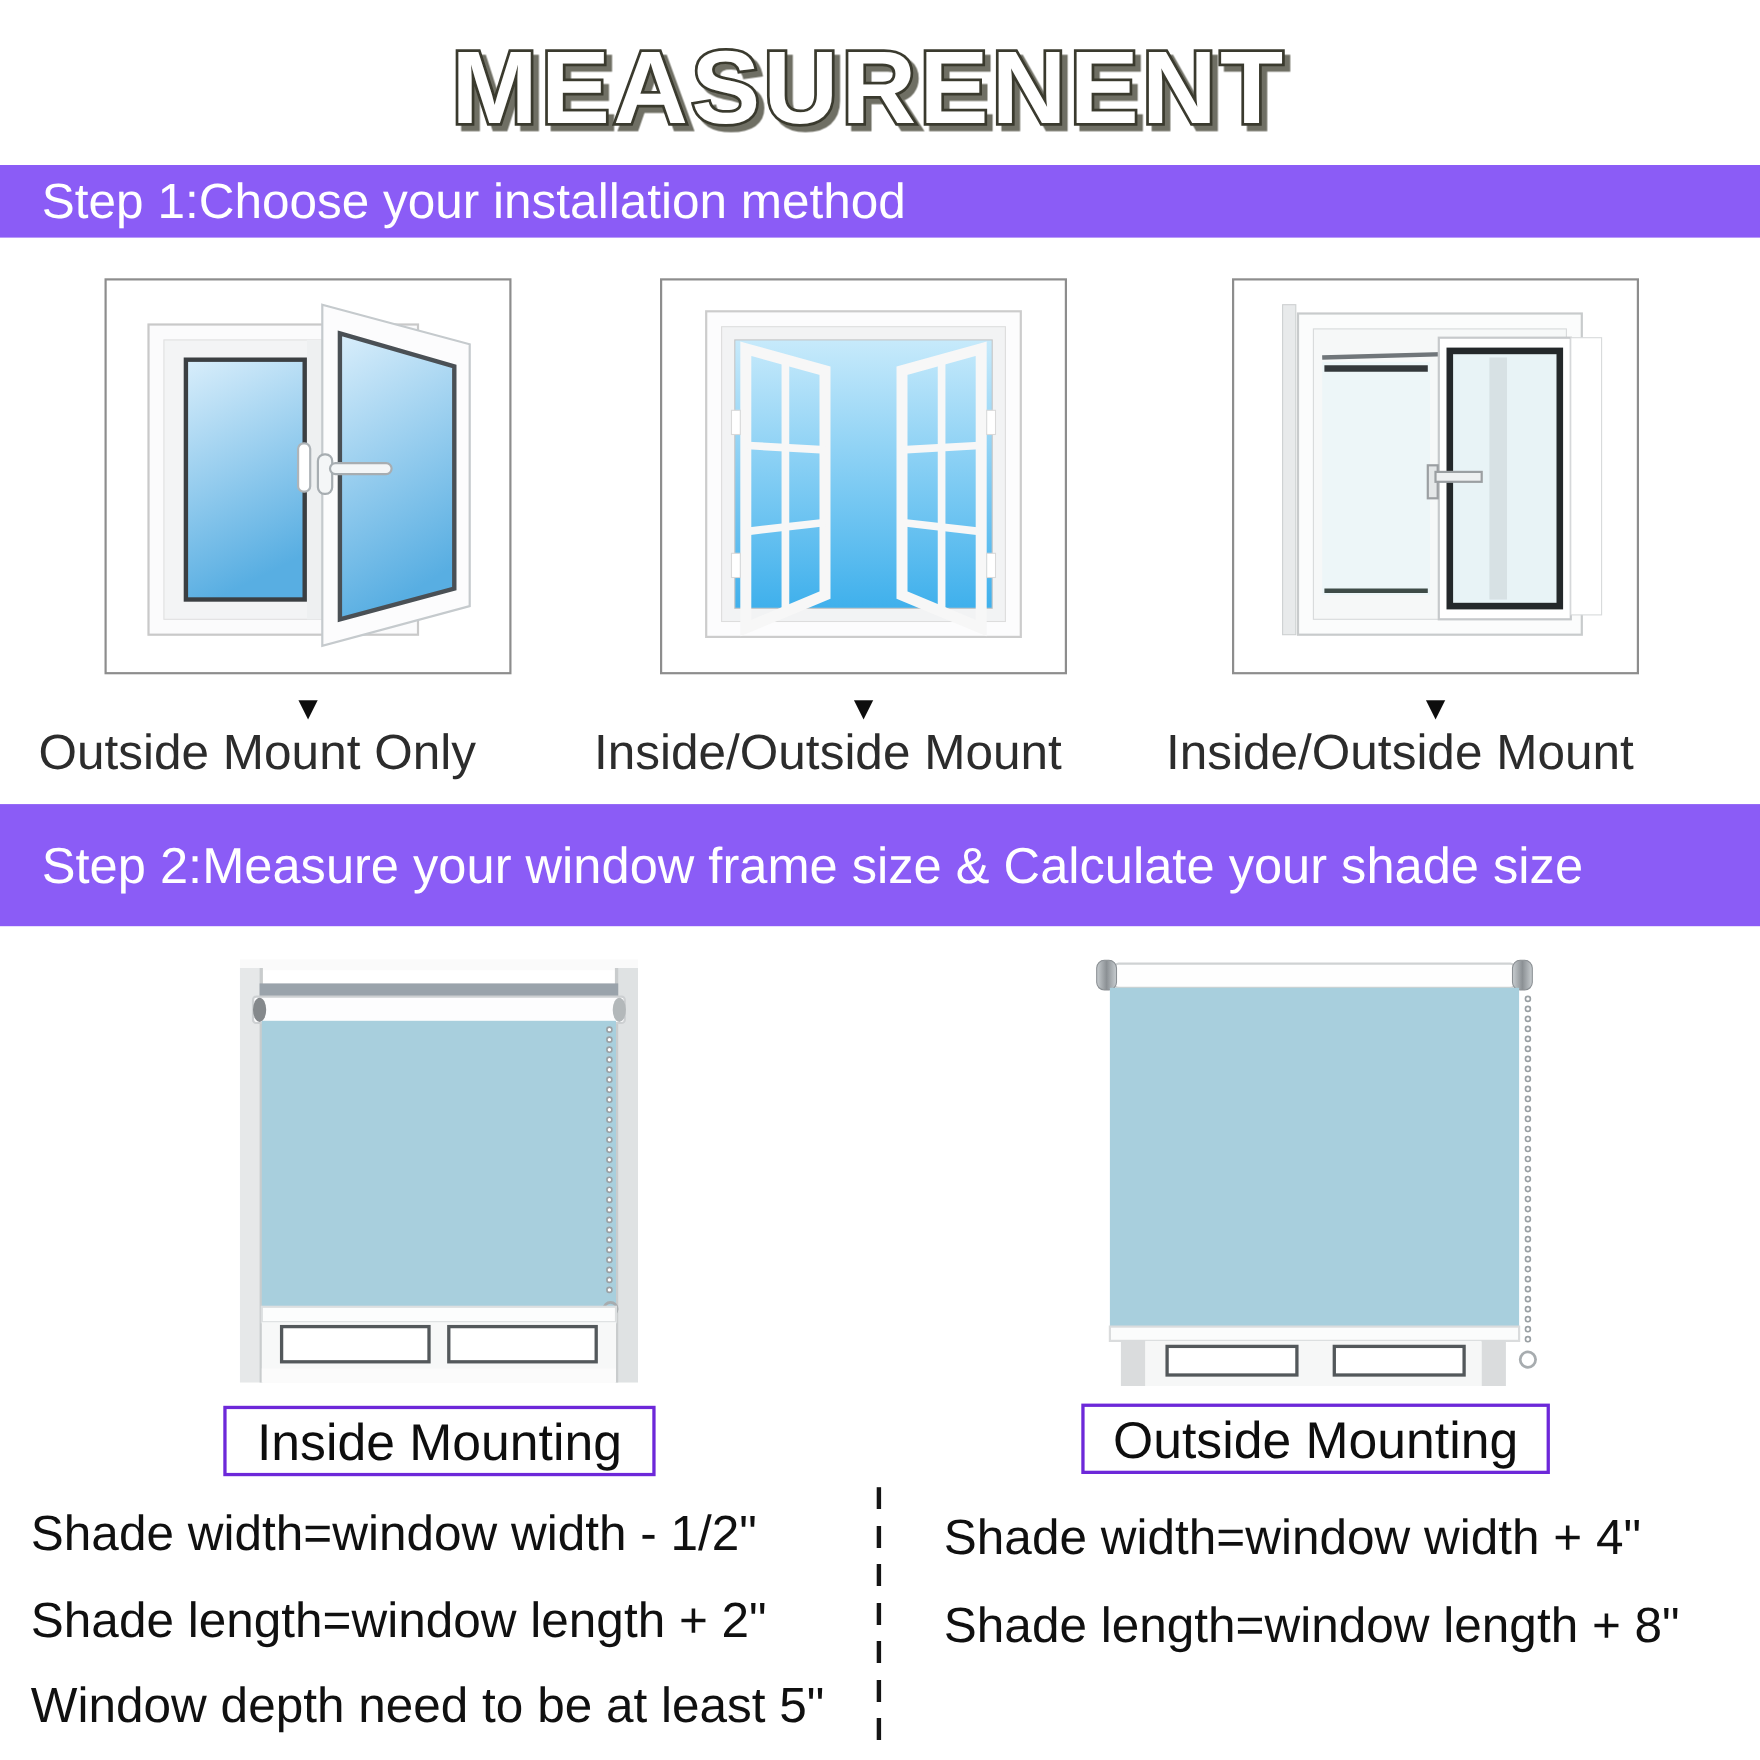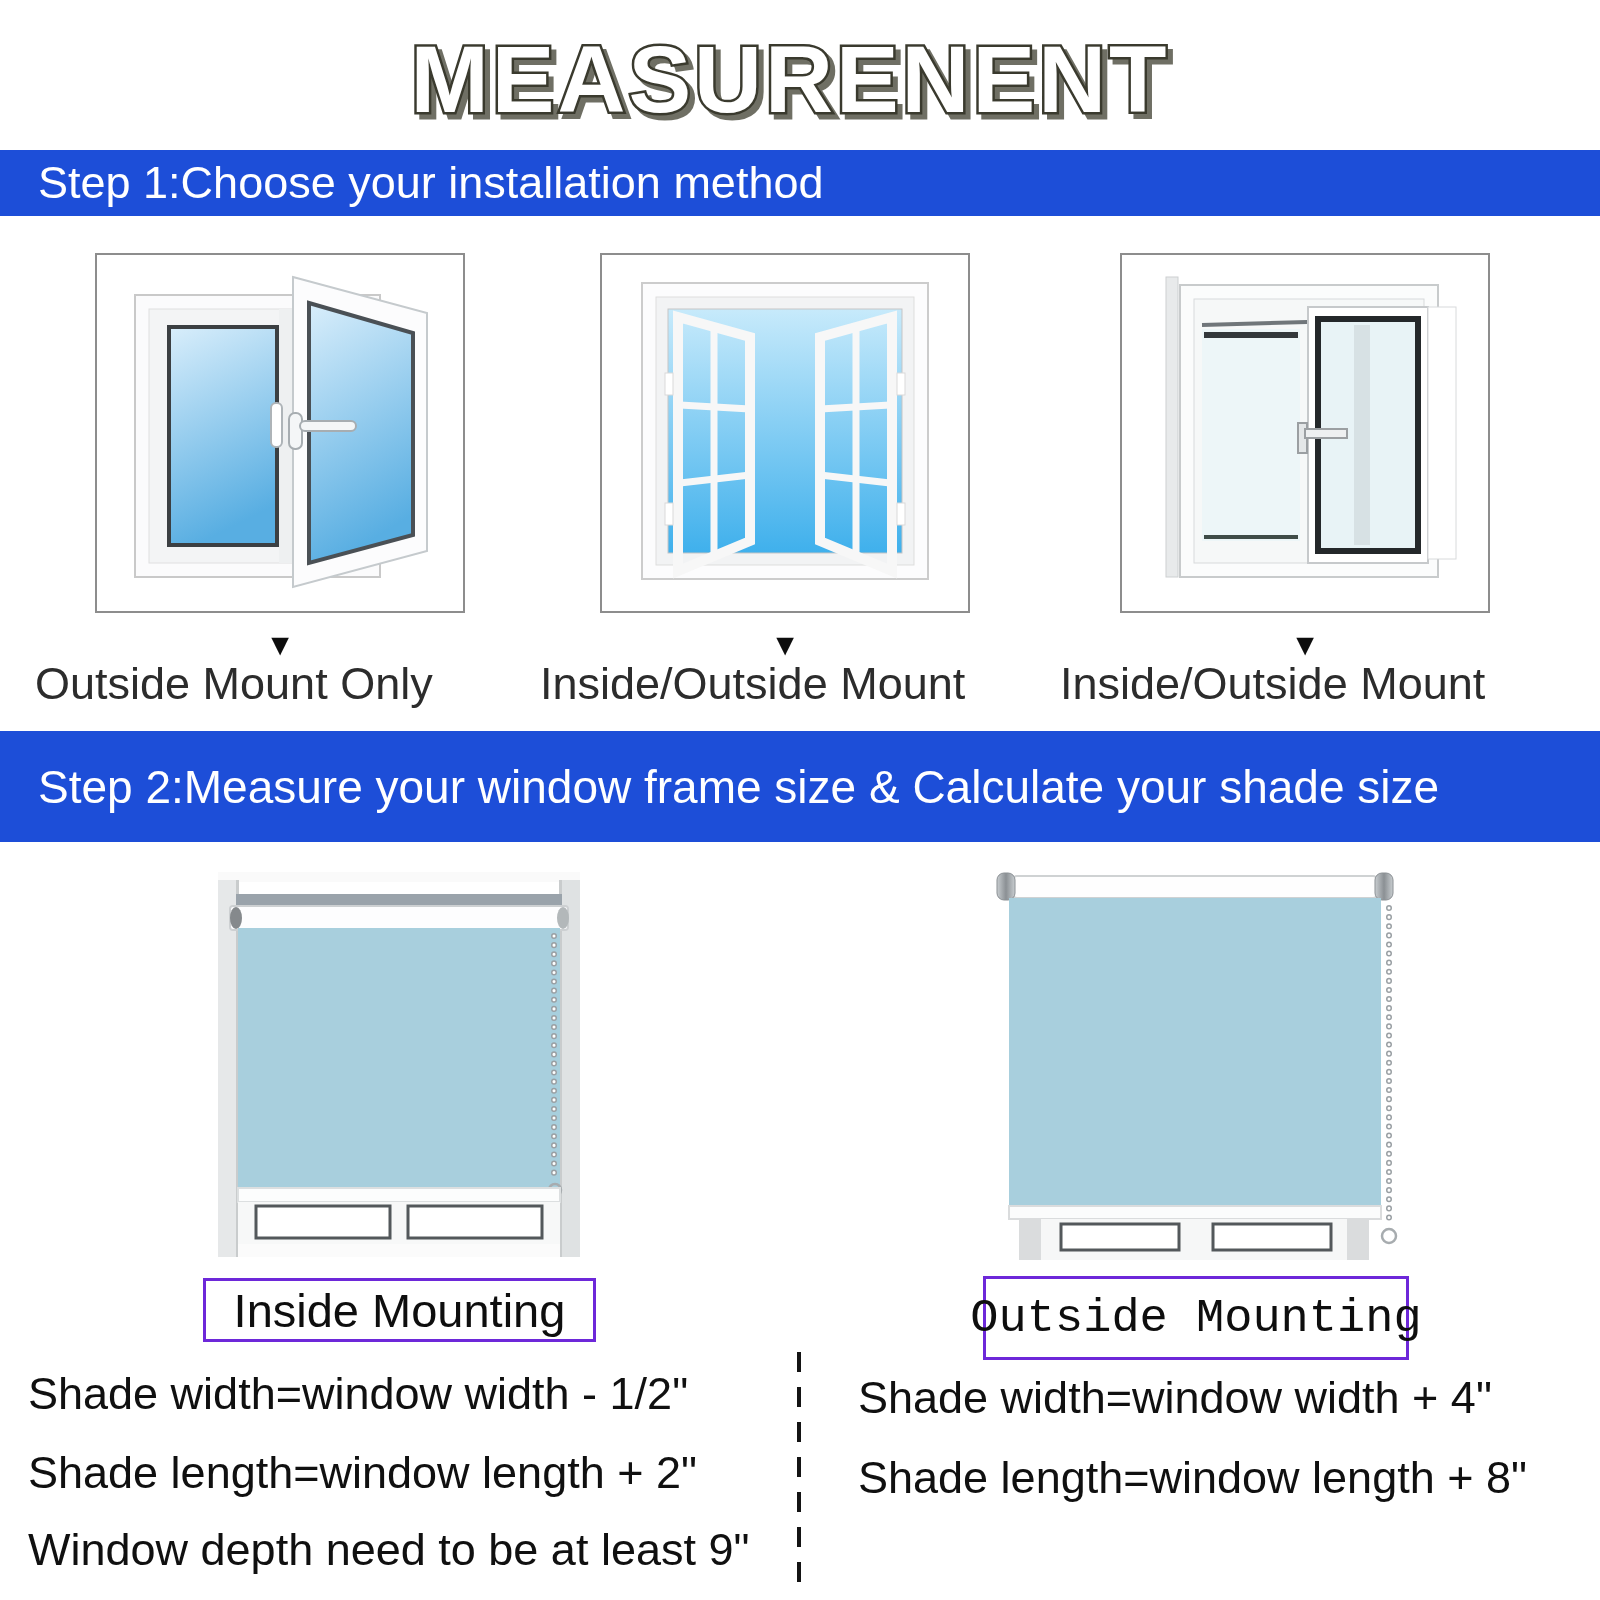--- a/index.html
+++ b/index.html
@@ -7,21 +7,21 @@
   body { font-family:"Liberation Sans", sans-serif; }
   .page { position:relative; width:1600px; height:1600px; background:#ffffff; overflow:hidden; }
 
   
   .title-svg { position:absolute; top:10px; left:0; width:1600px; height:132px; }
   .title-main { font-family:"Liberation Sans", sans-serif; font-weight:bold; font-size:94px;
                 letter-spacing:3px; fill:#ffffff; stroke:#3a3a2e; stroke-width:5px;
                 paint-order:stroke; filter:drop-shadow(5px 5px 0 #6f6f64); }
 
   
-  .step-bar { position:absolute; left:0; width:1600px; background:#1d4ed8; color:#ffffff;
+  .step-bar { position:absolute; left:0; width:1600px; background:#8b5cf6; color:#ffffff;
               display:flex; align-items:center; padding-left:38px; white-space:nowrap; }
   .step-bar.one { top:150px; height:66px; font-size:45px; }
   .step-bar.two { top:731px; height:111px; font-size:46px; }
 
   
   .win-box { position:absolute; top:253px; width:370px; height:360px; border:2px solid #8d8d8d;
              background:#ffffff; }
   .win-box svg { width:100%; height:100%; display:block; }
   .win-box.w1 { left:95px; }
   .win-box.w2 { left:600px; }
@@ -41,21 +41,21 @@
   .shade { position:absolute; }
   .shade svg { width:100%; height:100%; display:block; }
   .shade.inside { left:218px; top:872px; width:362px; height:385px; }
   .shade.outside { left:985px; top:870px; width:420px; height:390px; }
 
   
   .mount-label { position:absolute; border:3px solid #6d28d9; background:#ffffff; color:#0e0e0e;
                  display:flex; align-items:center; justify-content:center; font-size:47px;
                  white-space:nowrap; }
   .mount-label.inside { left:203px; top:1278px; width:393px; height:64px; }
-  .mount-label.outside { left:983px; top:1276px; width:426px; height:84px;font-family:Liberation Mono, monospace; }
+  .mount-label.outside { left:983px; top:1276px; width:426px; height:64px; }
 
   
   .formula { position:absolute; font-size:45px; color:#101010; white-space:nowrap; }
   .formula.l1 { left:28px; top:1368px; }
   .formula.l2 { left:28px; top:1447px; }
   .formula.l3 { left:28px; top:1524px; }
   .formula.r1 { left:858px; top:1372px; }
   .formula.r2 { left:858px; top:1452px; }
 
   
@@ -202,19 +202,19 @@
 
   <div class="mount-label inside">
     <span>Inside Mounting</span>
   </div>
   <div class="mount-label outside">
     <span>Outside Mounting</span>
   </div>
 
   <div class="formula l1">Shade width=window width - 1/2"</div>
   <div class="formula l2">Shade length=window length + 2"</div>
-  <div class="formula l3">Window depth need to be at least 9"</div>
+  <div class="formula l3">Window depth need to be at least 5"</div>
   <div class="formula r1">Shade width=window width + 4"</div>
   <div class="formula r2">Shade length=window length + 8"</div>
 
   <div class="divider"></div>
 
 </div>
 
 </body></html>

